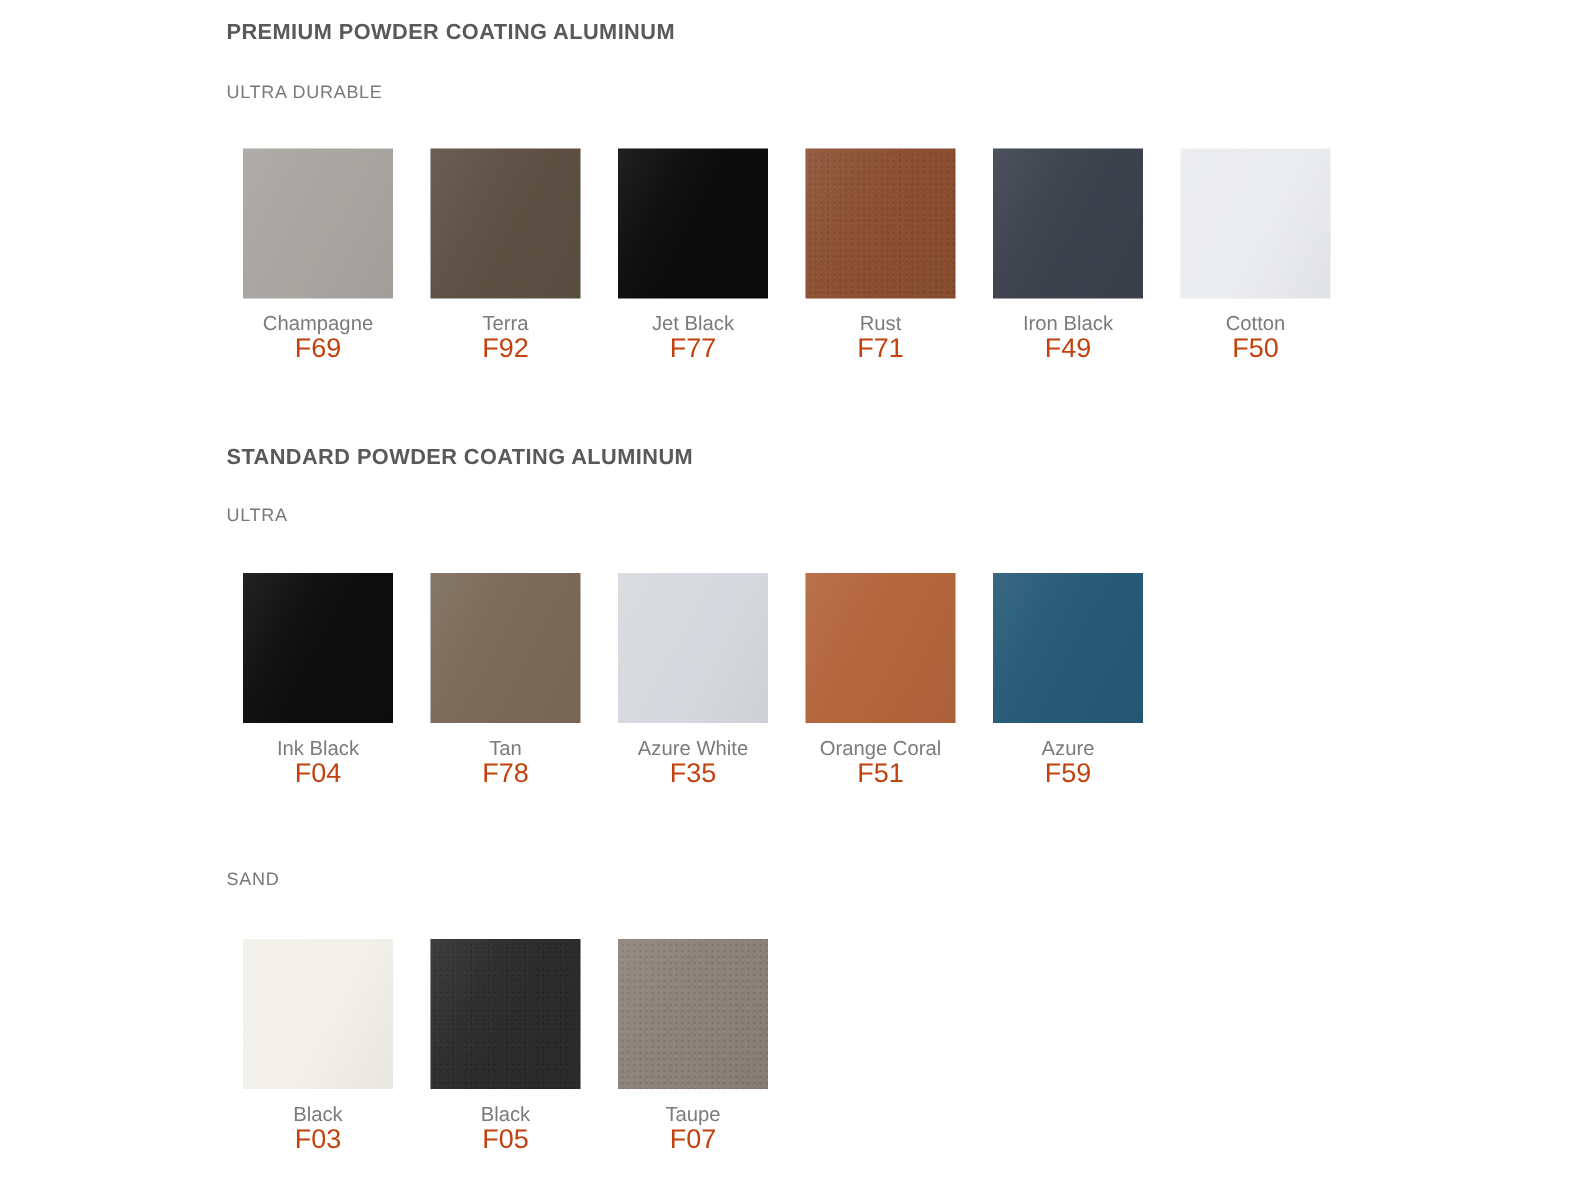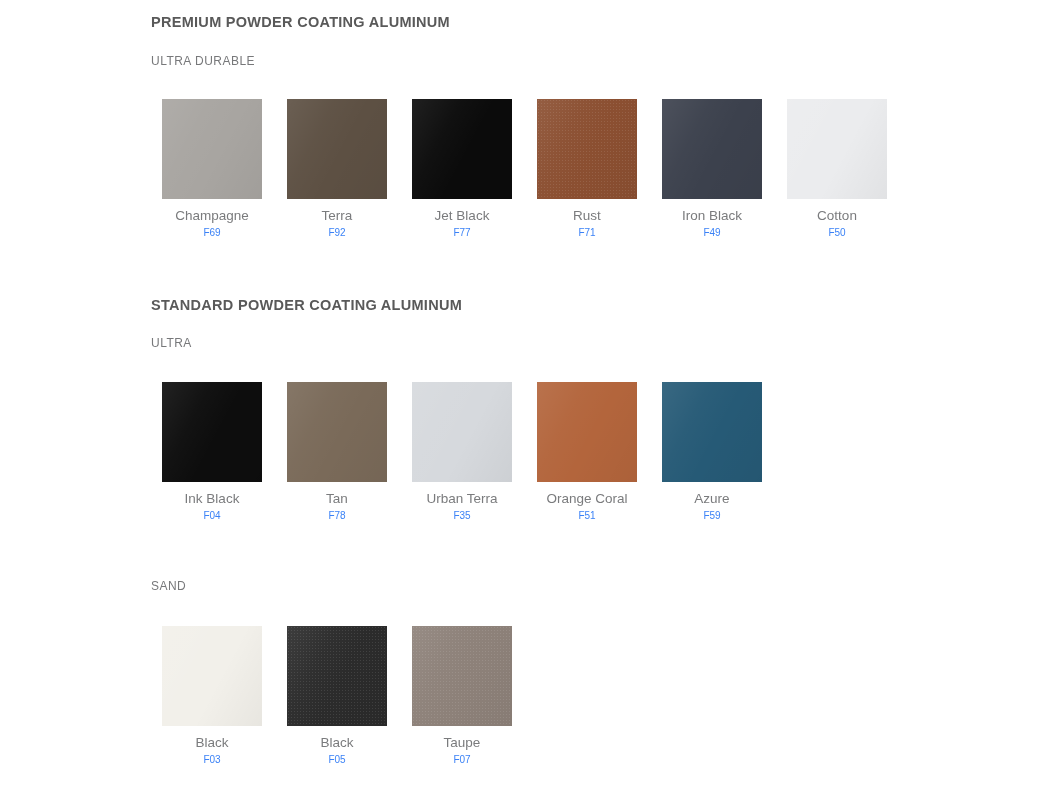--- a/index.html
+++ b/index.html
@@ -86,22 +86,22 @@
   }
   .swatch-name {
     margin-top: 8px;
     font-size: 13.5px;
     color: #7a7b7d;
     line-height: 17px;
     text-align: center;
     white-space: nowrap;
   }
   .swatch-code {
-    font-size: 10px;
-    color: #3b82f6;
+    font-size: 18px;
+    color: #c2410c;
     line-height: 17px;
     text-align: center;
     white-space: nowrap;
   }
 </style>
 </head>
 <body>
 
 <div class="page">
 
@@ -162,21 +162,21 @@
     </div>
 
     <div class="swatch-cell">
       <div class="swatch-chip" style="background:#7a6a59"></div>
       <div class="swatch-name">Tan</div>
       <div class="swatch-code">F78</div>
     </div>
 
     <div class="swatch-cell">
       <div class="swatch-chip" style="background:#d6d9dd"></div>
-      <div class="swatch-name">Urban Terra</div>
+      <div class="swatch-name">Azure White</div>
       <div class="swatch-code">F35</div>
     </div>
 
     <div class="swatch-cell">
       <div class="swatch-chip" style="background:#b3653c"></div>
       <div class="swatch-name">Orange Coral</div>
       <div class="swatch-code">F51</div>
     </div>
 
     <div class="swatch-cell">

